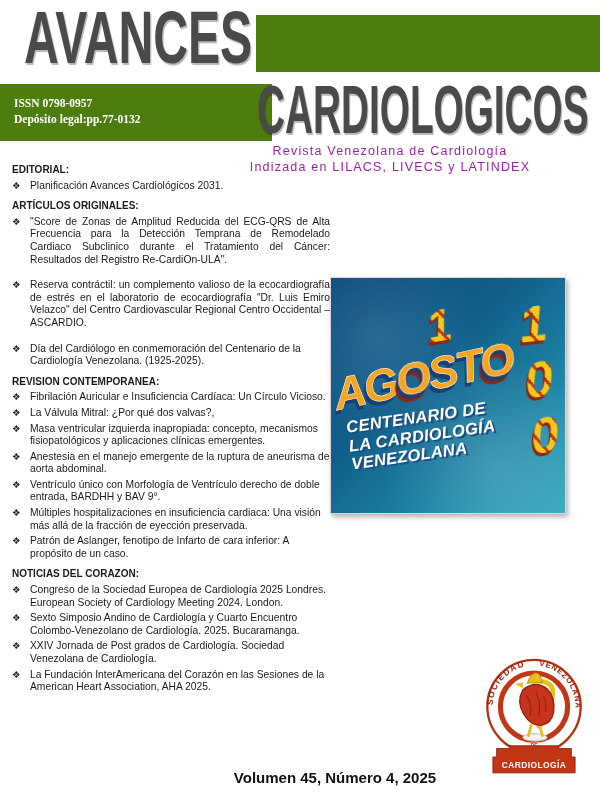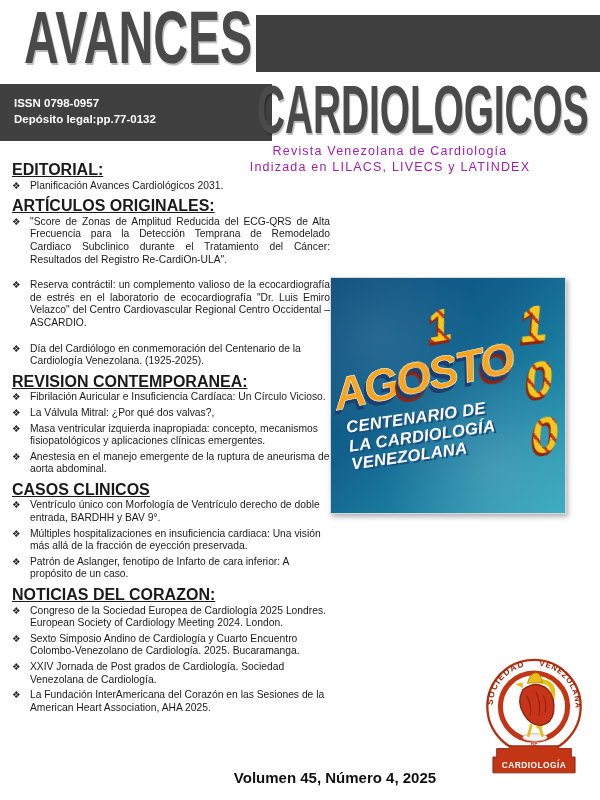--- a/index.html
+++ b/index.html
@@ -4,21 +4,21 @@
 <style>
   * { margin:0; padding:0; box-sizing:border-box; }
   html,body { background:#e8e8e8; }
   .page {
     position:relative; width:600px; height:800px; margin:0 auto;
     background:#ffffff; overflow:hidden;
     font-family:"Liberation Sans", sans-serif; color:#1a1a1a;
   }
 
   
-  .band { position:absolute; background:#404040; }
+  .band { position:absolute; background:#4d7c0f;font-family:Liberation Serif, serif; }
   .band-top  { left:256px; top:15px;  width:344px; height:57px; }
   .band-left { left:0;     top:84px;  width:272px; height:57px; padding:11px 0 0 14px; }
   .title1 {
     position:absolute; left:24px; top:4px;
     font-size:74px; line-height:68px; font-weight:bold; color:#4a4a4a;
     transform:scaleX(.65); transform-origin:left top; white-space:nowrap;
     text-shadow:2px 2px 1px rgba(0,0,0,.28);
   }
   .title2 {
     position:absolute; left:257px; top:77px;
@@ -27,21 +27,21 @@
     text-shadow:2px 2px 1px rgba(0,0,0,.28);
   }
   .issn-line { color:#fff; font-weight:bold; font-size:11.5px; line-height:16px; white-space:nowrap; }
   .subtitle {
     position:absolute; left:180px; top:144px; width:420px; text-align:center;
     color:#a21caf; font-size:12.5px; line-height:15.5px; letter-spacing:1.2px; white-space:nowrap;
   }
 
   
   .toc { position:absolute; left:12px; top:162px; width:318px; font-size:10.3px; line-height:12.6px; }
-  .toc-heading { font-weight:bold; text-decoration:underline; margin:8px 0 3px; font-size:16px; }
+  .toc-heading { font-weight:bold; margin:8px 0 3px; font-size:10px; }
   .toc-heading:first-child { margin-top:2px; }
   .toc-item { display:flex; gap:6px; margin:0 0 3px; }
   .toc-item .bullet { flex:0 0 12px; font-size:9.5px; color:#222; }
   .toc-item .item-text { flex:1; }
   .toc-item.justify .item-text { text-align:justify; }
   .toc-item.spaced { margin-bottom:13px; }
 
   
   .poster {
     position:absolute; left:330px; top:277px; width:236px; height:237px;
@@ -145,21 +145,20 @@
         <span class="item-text">La Válvula Mitral: ¿Por qué dos valvas?,</span>
       </div>
       <div class="toc-item">
         <span class="bullet">❖</span>
         <span class="item-text">Masa ventricular izquierda inapropiada: concepto, mecanismos fisiopatológicos y aplicaciones clínicas emergentes.</span>
       </div>
       <div class="toc-item">
         <span class="bullet">❖</span>
         <span class="item-text">Anestesia en el manejo emergente de la ruptura de aneurisma de aorta abdominal.</span>
       </div>
-      <div class="toc-heading">CASOS CLINICOS</div>
       <div class="toc-item">
         <span class="bullet">❖</span>
         <span class="item-text">Ventrículo único con Morfología de Ventrículo derecho de doble entrada, BARDHH y BAV 9°.</span>
       </div>
       <div class="toc-item">
         <span class="bullet">❖</span>
         <span class="item-text">Múltiples hospitalizaciones en insuficiencia cardiaca: Una visión más allá de la fracción de eyección preservada.</span>
       </div>
       <div class="toc-item">
         <span class="bullet">❖</span>

